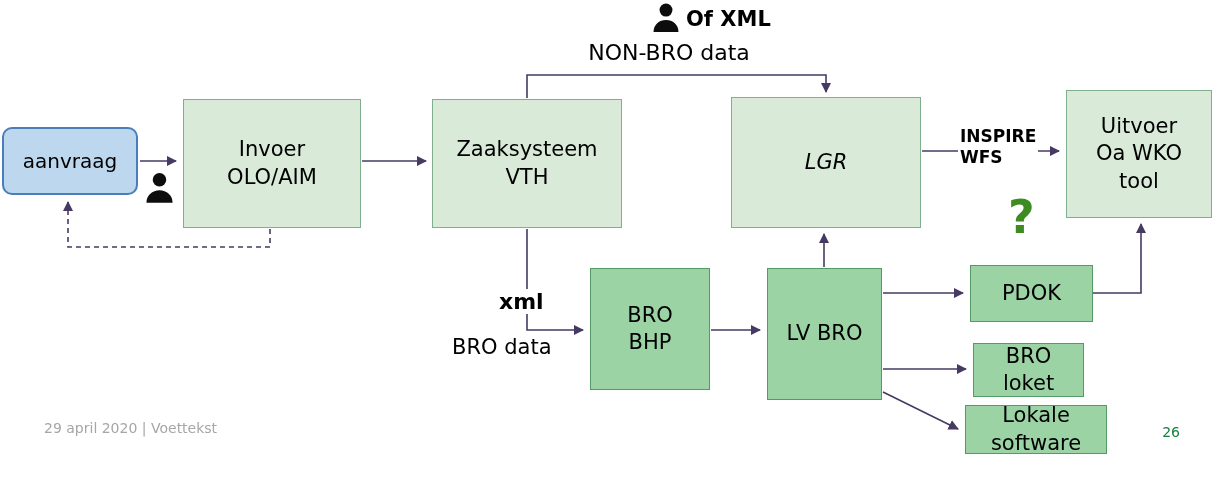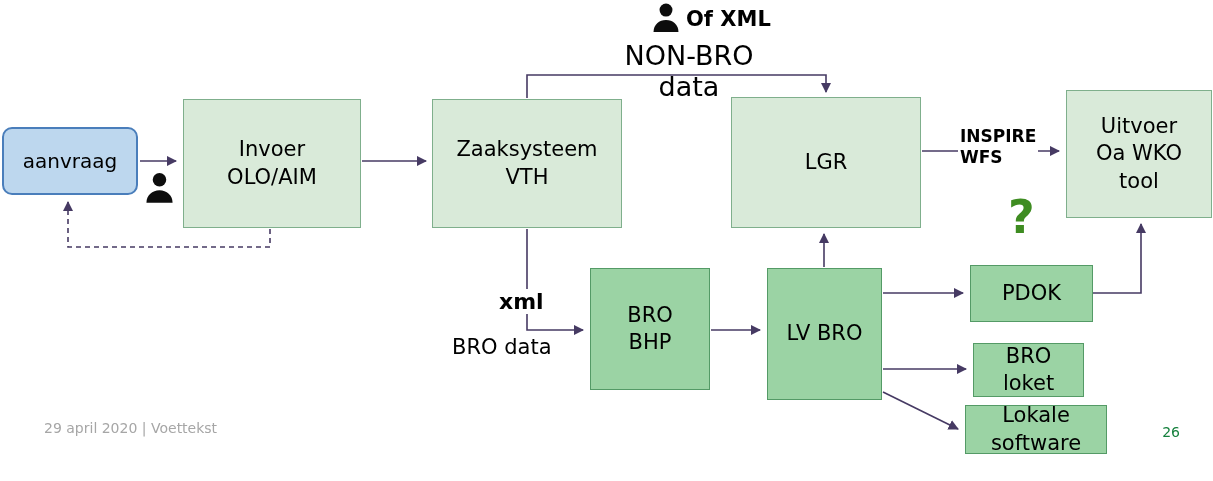--- a/index.html
+++ b/index.html
@@ -14,31 +14,31 @@
 
   .node { position:absolute; display:flex; align-items:center; justify-content:center;
           text-align:center; font-size:21px; line-height:1.3; white-space:pre-line; }
   .light  { background:#d9ead9; border:1px solid #7faf8c; }
   .medium { background:#9bd3a4; border:1px solid #549a66; }
   .blue   { background:#bdd7ee; border:2px solid #4a7ebb; border-radius:10px; font-size:20px; }
 
   .n-aanvraag { left:2px;    top:127px; width:136px; height:68px; }
   .n-invoer   { left:183px;  top:99px;  width:178px; height:129px; }
   .n-zaak     { left:432px;  top:99px;  width:190px; height:129px; }
-  .n-lgr      { left:731px;  top:97px;  width:190px; height:131px; }
+  .n-lgr      { left:731px;  top:97px;  width:190px; height:131px;font-style:italic; }
   .n-uitvoer  { left:1066px; top:90px;  width:146px; height:128px; }
   .n-bhp      { left:590px;  top:268px; width:120px; height:122px; }
   .n-lv       { left:767px;  top:268px; width:115px; height:132px; }
   .n-pdok     { left:970px;  top:265px; width:123px; height:57px; }
   .n-loket    { left:973px;  top:343px; width:111px; height:54px; }
   .n-lokale   { left:965px;  top:405px; width:142px; height:49px; }
 
   .lbl { position:absolute; white-space:pre-line; }
   .of-xml   { left:686px; top:7px;  font-size:21px; font-weight:bold; }
-  .non-bro  { left:598px; top:40px; font-size:27px; width:182px; text-align:center; }
+  .non-bro  { left:578px; top:40px; font-size:22px; width:182px; text-align:center; }
   .inspire  { left:958px; top:126px; font-size:17px; font-weight:bold; line-height:1.25;
               background:#fff; padding:0 2px; }
   .xml-lbl  { left:496px; top:289px; font-size:22px; font-weight:bold; background:#fff; padding:0 3px; }
   .bro-data { left:452px; top:335px; font-size:21px; }
   .qmark    { left:1008px; top:190px; font-size:46px; font-weight:bold; color:#3e8c21; }
 
   .person { position:absolute; }
   .person svg { width:100%; height:100%; fill:#0d0d0d; }
   .person-top  { left:652px; top:2px;   width:28px; height:30px; }
   .person-left { left:145px; top:171px; width:29px; height:32px; }

